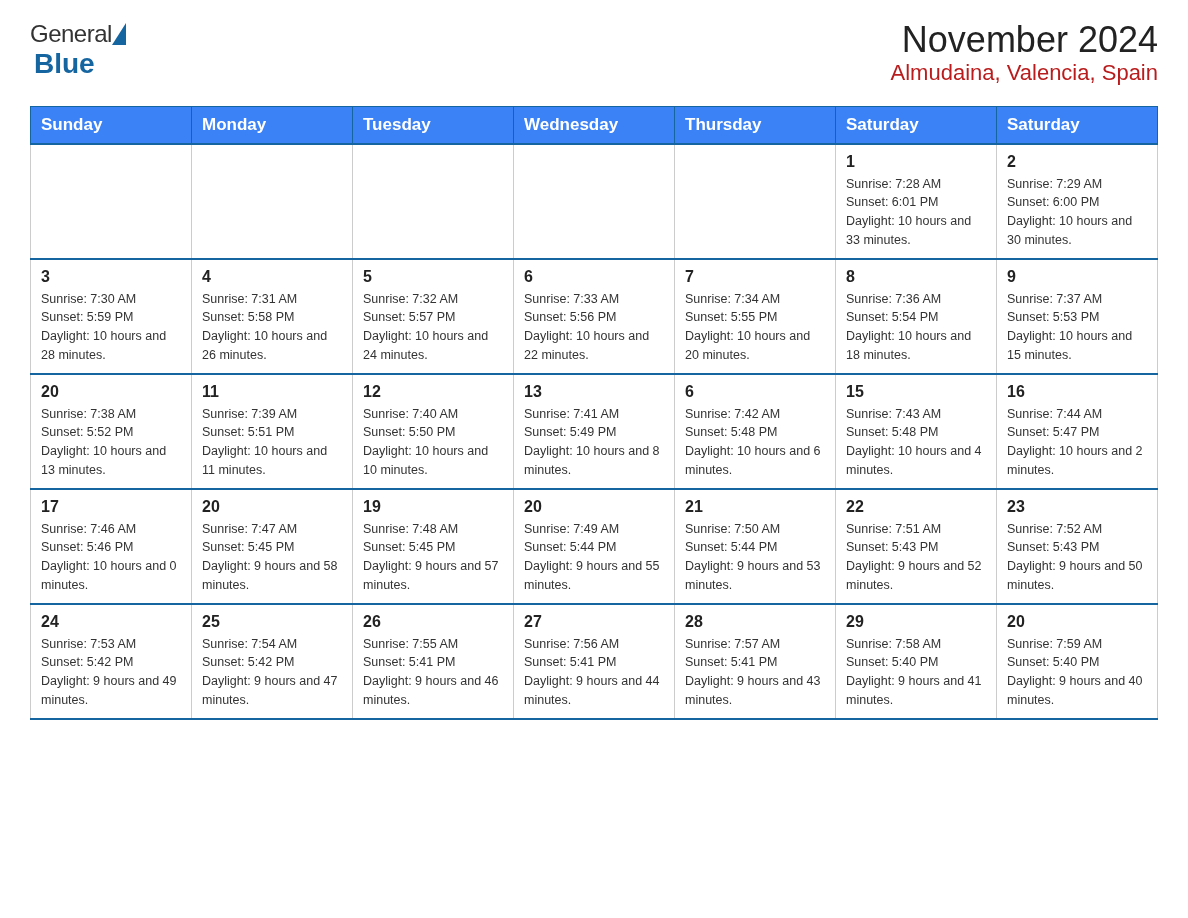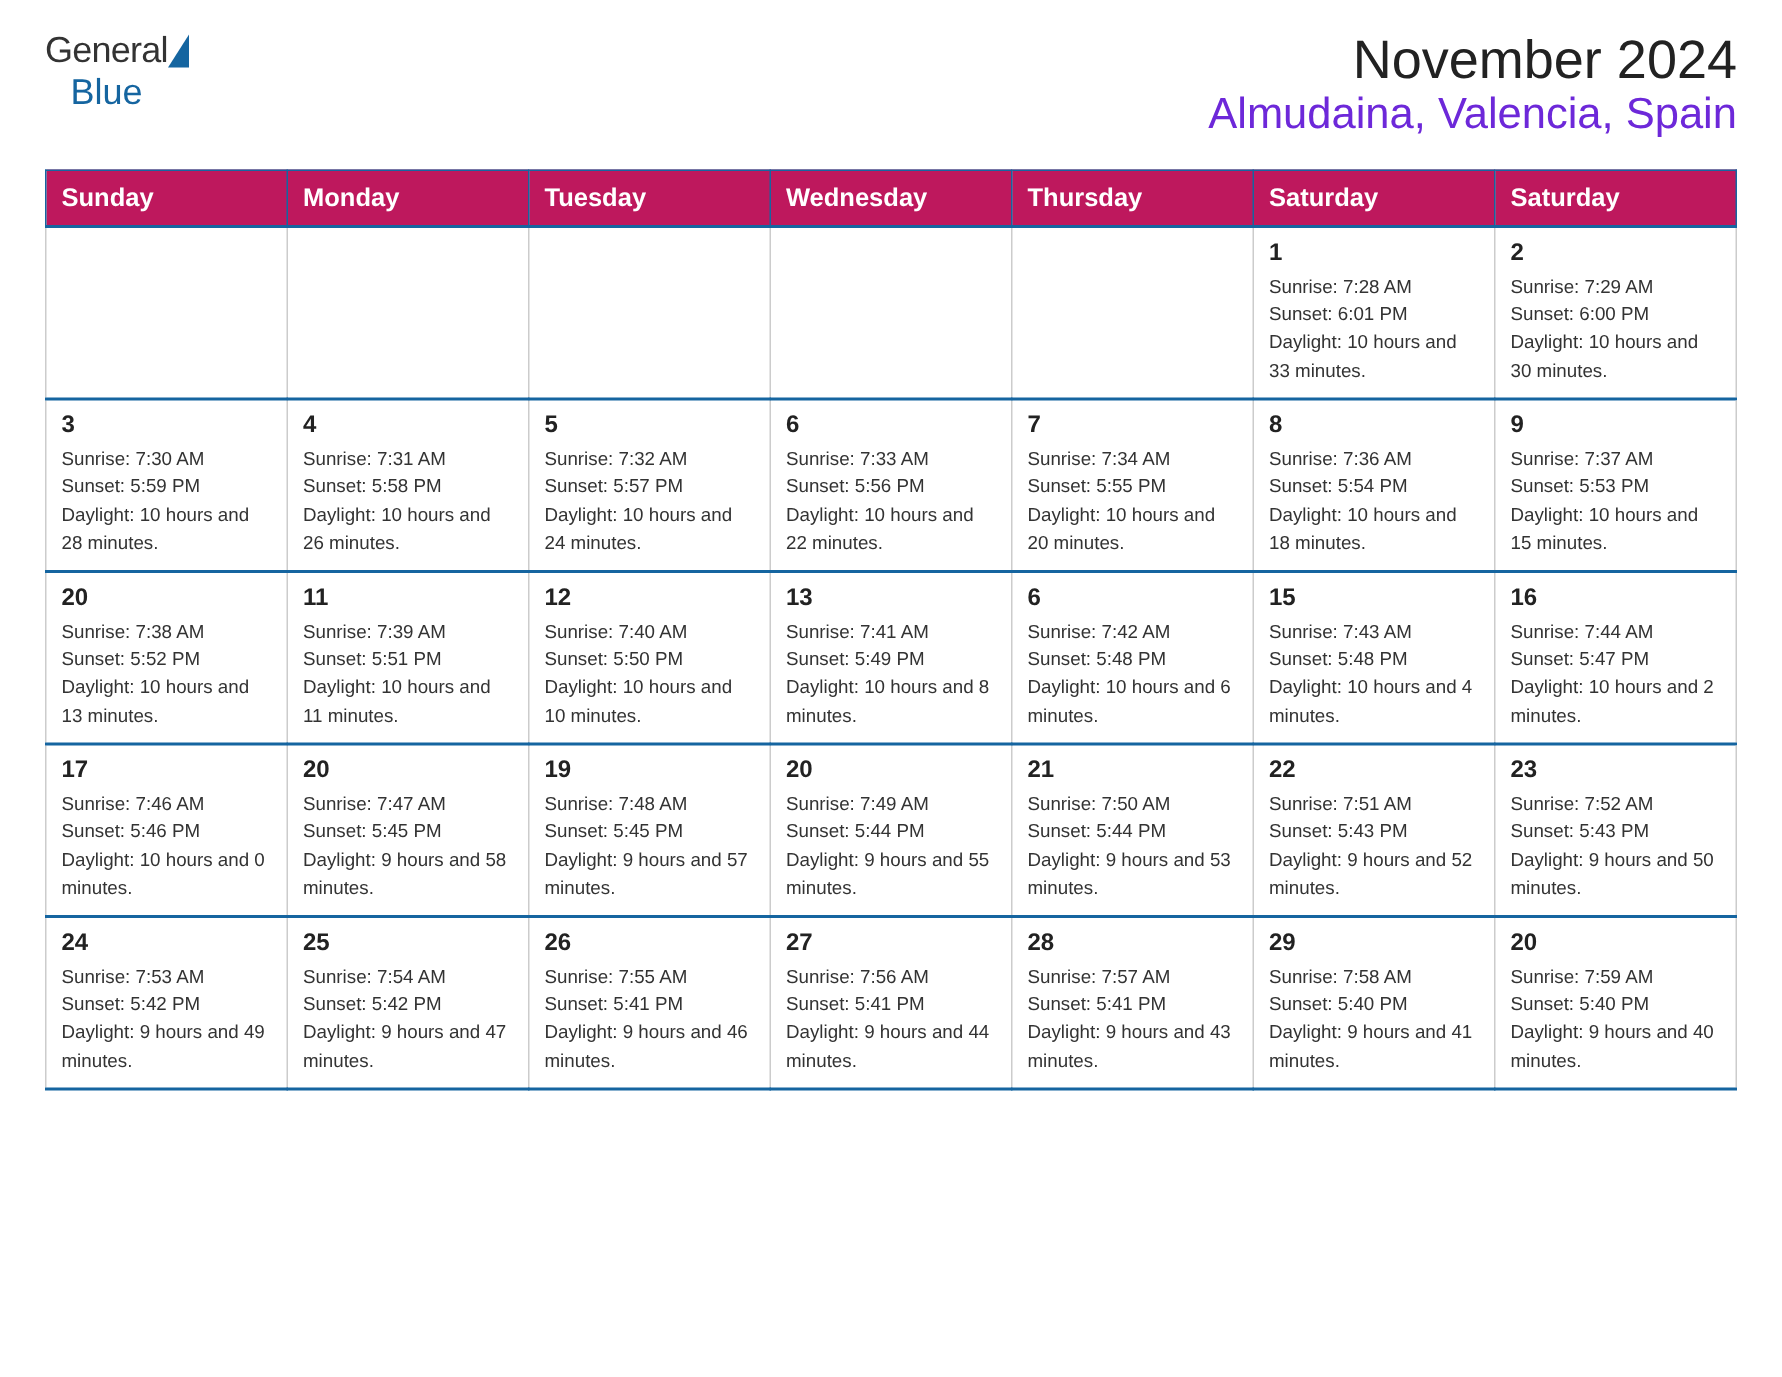--- a/index.html
+++ b/index.html
@@ -23,33 +23,33 @@
     }
 
     .month-title {
       font-size: 36px;
       font-weight: 300;
       color: #222;
       line-height: 1.1;
     }
 
     .location-subtitle {
-      font-size: 29px;
-      color: #6d28d9;
+      font-size: 22px;
+      color: #b91c1c;
       font-weight: normal;
     }
 
     .calendar-table {
       width: 100%;
       border-collapse: collapse;
       border: 1px solid #aaa;
     }
 
     .calendar-table th {
-      background-color: #be185d;
+      background-color: #3b82f6;
       color: #ffffff;
       font-size: 17px;
       font-weight: bold;
       padding: 8px 10px;
       text-align: left;
       border: 1px solid #1565a0;
     }
 
     .calendar-table td {
       vertical-align: top;
@@ -105,24 +105,24 @@
     }
 
     .logo-line1-text {
       font-size: 24px;
       font-weight: normal;
       color: #333;
       letter-spacing: -0.5px;
     }
 
     .logo-line2-text {
-      font-size: 24px;
-      font-weight: normal;
+      font-size: 28px;
+      font-weight: bold;
       color: #1565a0;
-      margin-left: 17px;
+      margin-left: 4px;
     }
   </style>
 </head>
 <body>
 
 <div class="header-area">
   <div class="logo-wrapper">
     <div class="logo-line1">
       <span class="logo-line1-text">General</span>
       <span class="logo-blue-triangle"></span>

